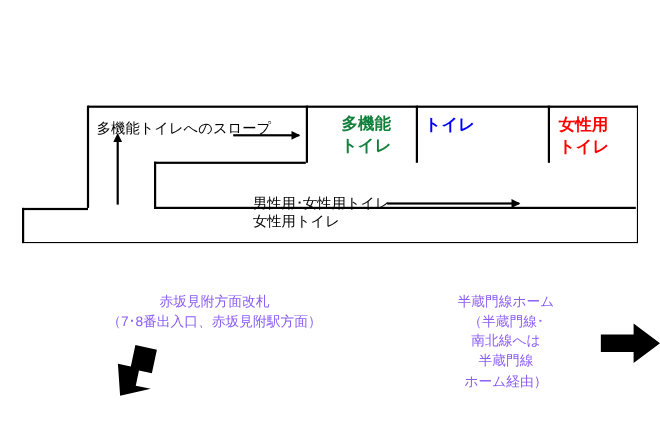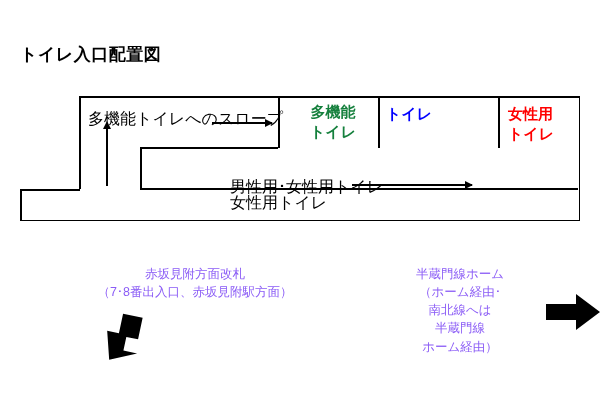--- a/index.html
+++ b/index.html
@@ -45,21 +45,21 @@
     line-height: 1.3;
     text-align: center;
     white-space: nowrap;
   }
   .room-multi { color: #15803d; font-family: Liberation Mono, monospace; }
   .room-male  { color: #0000ff; }
   .room-female{ color: #ff0000; }
 
   
   .slope-label {
-    font-size: 16px;
+    font-size: 13px;
     color: #000;
     white-space: nowrap;
     line-height: 1.35;
   }
 
   
   .thin-arrow-h {
     position: absolute;
     height: 1.5px;
     background: #000;
@@ -95,21 +95,20 @@
     white-space: nowrap;
     color: #8b5cf6;
   }
   .caption.center { text-align: center; }
 </style>
 </head>
 <body>
 
 <div id="stage">
 
-  <div class="abs title-line" style="left:20px; top:44px;">トイレ入口配置図</div>
 
   <div class="abs" style="left:20px; top:96px; width:560px; height:125px;">
 
     <div class="abs line-h" style="left:60px; top:0px; width:500px;"></div>
 
     <div class="abs line-v" style="left:558.5px; top:0px; height:125px;"></div>
 
     <div class="abs line-h" style="left:0px; top:123.5px; width:560px;"></div>
 
     <div class="abs line-v" style="left:0px; top:93px; height:32px;"></div>
@@ -160,21 +159,21 @@
     <div>赤坂見附方面改札</div>
     <div>（7･8番出入口、赤坂見附駅方面）</div>
   </div>
 
   <svg class="abs" width="60" height="56" viewBox="0 0 60 56" style="left:92px; top:310px;">
     <polygon points="46,4 46,26 34,26 34,40 48,40 22,52 14,24 26,24 26,4" fill="#000" transform="rotate(12 30 28)"></polygon>
   </svg>
 
   <div class="abs caption center" style="left:380px; top:265px; width:160px;">
     <div>半蔵門線ホーム</div>
-    <div>（ホーム経由･</div>
+    <div>（半蔵門線･</div>
     <div>南北線へは</div>
     <div>半蔵門線</div>
     <div>ホーム経由）</div>
   </div>
 
   <svg class="abs" width="56" height="40" viewBox="0 0 56 40" style="left:546px; top:292px;">
     <polygon points="0,12 30,12 30,2 54,20 30,38 30,28 0,28" fill="#000"></polygon>
   </svg>
 
 </div>

